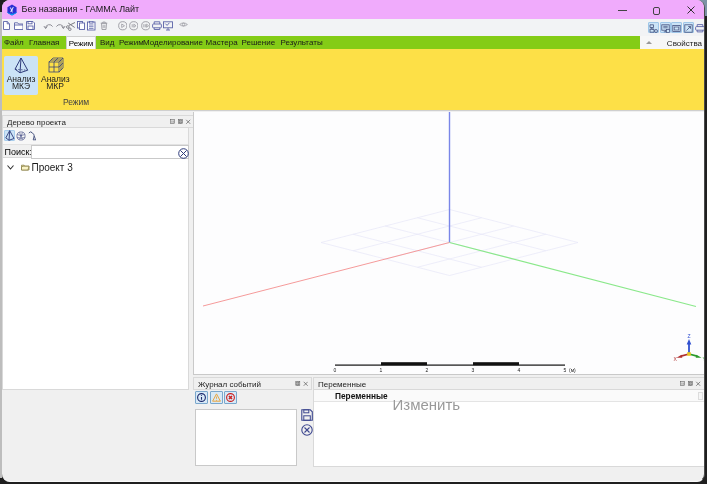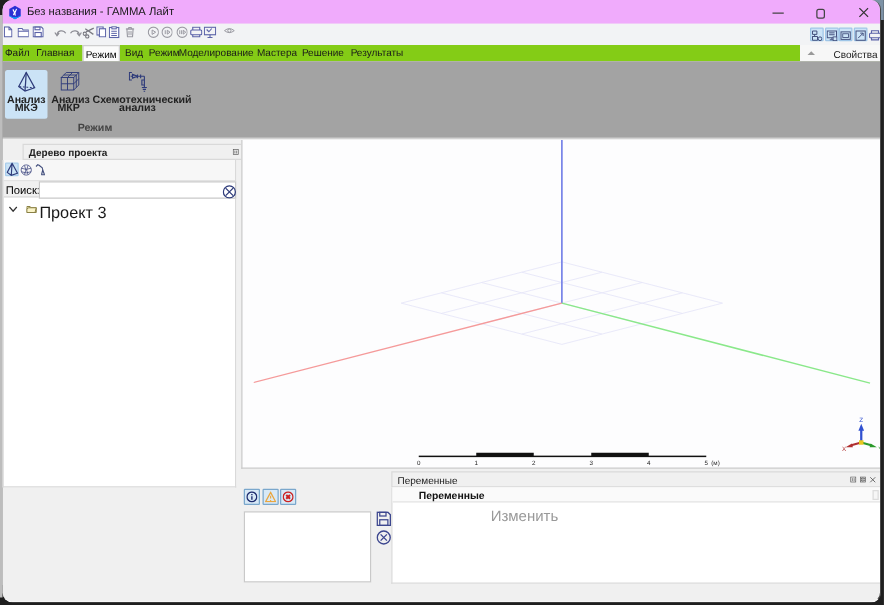--- a/index.html
+++ b/index.html
@@ -23,39 +23,39 @@
   
   .toggle { position:absolute; top:3px; width:11px; height:11px; background:#cce4f7; border:1px solid #9fc6e8; border-radius:1px; }
   
   #menubar { position:absolute; left:0; top:36px; width:100%; height:13px; background:#84cc16; }
   #menubar .right { position:absolute; right:0; top:0; width:64px; height:13px; background:#f7f7f7; }
   .mitem { position:absolute; top:0; height:13px; line-height:14px; font-size:8px; color:#1a1a1a; }
   #tab-sel { position:absolute; left:64px; top:0; width:30px; height:13px; background:#fbfbfb; border:1px solid #cfcfcf; border-bottom:none; text-align:center; line-height:14px; font-size:8px; }
   #params { position:absolute; right:2px; top:2.5px; font-size:8px; color:#1a1a1a; }
   #params-caret { position:absolute; right:52px; top:5px; width:0; height:0; border-left:3px solid transparent; border-right:3px solid transparent; border-bottom:3px solid #999; }
   
-  #ribbon { position:absolute; left:0; top:49px; width:100%; height:62px; background:#a3a3a3; border-bottom:1px solid #cfcfcf;font-weight:bold; }
+  #ribbon { position:absolute; left:0; top:49px; width:100%; height:62px; background:#fde047; border-bottom:1px solid #cfcfcf; }
   .rbtn { position:absolute; top:7px; height:39px; font-size:8.5px; color:#222; text-align:center; }
   #rbtn1 { left:2px; width:34px; background:#cbe3f6; border-radius:2px; }
   #rbtn2 { left:39px; width:28px; }
   #rbtn3 { left:72px; width:72px; }
   .rbtn .lbl { position:absolute; top:20px; width:100%; line-height:7px; }
   #ribbon .grplbl { position:absolute; top:48px; left:0; width:148px; text-align:center; font-size:8.5px; color:#444; }
   
   #main { position:absolute; left:0; top:111px; width:100%; height:357px; background:#f0f0f0; }
   .panel-title { position:absolute; background:#f0f0f0; border:1px solid #d9d9d9; font-size:8px; color:#222; }
   .pt-text { position:absolute; left:4px; top:2px; }
   .pt-icons { position:absolute; right:3px; top:3px; height:6px; }
   
-  #tree-title { left:16px; top:4px; width:193px; height:13px;font-weight:bold; }
+  #tree-title { left:0; top:4px; width:193px; height:13px; }
   #tree-body { position:absolute; left:0; top:17px; width:187px; height:262px; background:#fff; border:1px solid #d9d9d9; border-top:none; }
   #tree-iconrow { position:absolute; left:0; top:0; width:100%; height:16px; background:#f7f7f7; }
   #tree-search { position:absolute; left:0; top:16px; width:100%; height:14px; background:#f0f0f0; border-top:1px solid #e2e2e2; border-bottom:1px solid #d9d9d9; }
   #search-input { position:absolute; left:28px; top:0px; width:158px; height:14px; background:#fff; border:1px solid #c9c9c9; }
-  .treerow { position:absolute; left:0; width:100%; height:13px; font-size:13px; color:#1a1a1a; }
+  .treerow { position:absolute; left:0; width:100%; height:13px; font-size:10px; color:#1a1a1a; }
   
   #props-title { left:0; top:284px; width:187px; height:14px; }
   
   #viewport { position:absolute; left:191px; top:1px; width:512px; height:263px; background:#fdfdfe; border:1px solid #c9c9c9; border-top:none; }
   
   #log-title { left:191px; top:266px; width:119px; height:13px; }
   #log-body { position:absolute; left:191px; top:279px; width:119px; height:78px; }
   #log-list { position:absolute; left:1.5px; top:19px; width:102.5px; height:57px; background:#fff; border:1px solid #c9c9c9; }
   #vars-title { left:311px; top:266px; width:392px; height:13px; }
   #vars-body { position:absolute; left:311px; top:279px; width:392px; height:77px; background:#fff; border:1px solid #d9d9d9; border-top:none; }
@@ -204,29 +204,20 @@
       <svg style="position:absolute;left:7px;top:1px" width="16" height="16" viewBox="0 0 16 16">
         <g fill="none" stroke="#2e3b7a" stroke-width="0.75">
           <rect x="1" y="5" width="10" height="10"></rect>
           <path d="M1 5 L5 1 L15 1 L11 5 M15 1 L15 11 L11 15"></path>
           <path d="M1 10 h10 M6 5 v10"></path>
           <path d="M3 3 L13 3 M10 1 L6 5 M13 3 L13 13 M11 10 L15 6"></path>
         </g>
       </svg>
       <div class="lbl">Анализ<br>МКР</div>
     </div>
-    <div class="rbtn" id="rbtn3">
-      <svg style="position:absolute;left:29px;top:1px" width="16" height="17" viewBox="0 0 16 17">
-        <g fill="none" stroke="#2e3b7a" stroke-width="0.9">
-          <path d="M2.5 1 h-2 v6 h2 M1.5 4 h1.5 M3 2.5 L7 4 L3 5.5 Z M7 2.5 v3 M7 4 h2.5 M9.5 2.5 v3 M9.5 4 h3"></path>
-          <path d="M12.5 4 v7 M10.5 7 h2 v4 h-2 z M12.5 11 v2 M10.5 13 h4 M11.2 14.5 h2.6 M11.9 16 h1.2"></path>
-        </g>
-      </svg>
-      <div class="lbl">Схемотехнический<br>анализ</div>
-    </div>
     <div class="grplbl">Режим</div>
   </div>
 
   <div id="main">
 
     <div class="panel-title" id="tree-title">
       <div class="pt-text">Дерево проекта</div>
       <svg class="pt-icons" width="21" height="6" viewBox="0 0 21 6">
           <g stroke="#5a5a5a" fill="none" stroke-width="0.55">
             <rect x="0.6" y="0.6" width="4" height="4"></rect>
@@ -316,20 +307,34 @@
           <line x1="0" y1="0" x2="8" y2="2.2" stroke="#2b9a2b" stroke-width="1.8"></line>
           <path d="M12.5 3.8 L7.5 0.7 L6.7 3.7 Z" fill="#2b9a2b"></path>
           <rect x="-1.8" y="-1.8" width="3.6" height="3.6" fill="#e8c820"></rect>
           <text x="-1.6" y="-16.5" font-size="5" fill="#3050d0">Z</text>
           <text x="-15.5" y="6.5" font-size="5" fill="#b03030">X</text>
           <text x="13.5" y="6.5" font-size="5" fill="#2b9a2b">Y</text>
         </g>
       </svg>
     </div>
 
+    <div class="panel-title" id="log-title">
+      <div class="pt-text">Журнал событий</div>
+      <svg class="pt-icons" width="13.5" height="6" viewBox="0 0 13.5 6">
+          <g stroke="#5a5a5a" fill="none" stroke-width="0.55">
+            <rect x="0.8" y="0.6" width="4" height="4"></rect>
+            <path d="M2.8 0.6 v4"></path>
+            <circle cx="1.8" cy="1.8" r="0.35" fill="#5a5a5a"></circle>
+            <circle cx="3.8" cy="1.8" r="0.35" fill="#5a5a5a"></circle>
+            <circle cx="1.8" cy="3.2" r="0.35" fill="#5a5a5a"></circle>
+            <circle cx="3.8" cy="3.2" r="0.35" fill="#5a5a5a"></circle>
+          </g>
+          <path d="M8.7 0.8 L12.7 4.8 M12.7 0.8 L8.7 4.8" stroke="#5a5a5a" stroke-width="0.7" fill="none"></path>
+        </svg>
+    </div>
     <div id="log-body">
       <div class="fbtn" style="left:2px">
         <svg style="position:absolute;left:1px;top:1px" width="9" height="9" viewBox="0 0 9 9">
             <circle cx="4.5" cy="4.5" r="3.9" fill="none" stroke="#1d2b6e" stroke-width="1.1"></circle>
             <path d="M4.5 2.2 v0.9 M4.5 4 v2.8" stroke="#1d2b6e" stroke-width="1.1"></path>
           </svg>
       </div>
       <div class="fbtn" style="left:17px">
         <svg style="position:absolute;left:1px;top:1px" width="9" height="9" viewBox="0 0 9 9">
             <path d="M4.5 0.9 L8.4 8.2 L0.6 8.2 Z" fill="none" stroke="#eaa63f" stroke-width="1"></path>
@@ -366,18 +371,18 @@
             <circle cx="11.3" cy="1.8" r="0.35" fill="#5a5a5a"></circle>
             <circle cx="9.3" cy="3.2" r="0.35" fill="#5a5a5a"></circle>
             <circle cx="11.3" cy="3.2" r="0.35" fill="#5a5a5a"></circle>
           </g>
           <path d="M16.2 0.8 L20.2 4.8 M20.2 0.8 L16.2 4.8" stroke="#5a5a5a" stroke-width="0.7" fill="none"></path>
         </svg>
     </div>
     <div id="vars-body">
       <div id="vars-header">
         <span style="position:absolute;left:21px;top:1px;font-weight:bold;color:#111;font-size:8.3px">Переменные</span>
-        <span style="position:absolute;left:78.5px;top:16px;color:#999;font-size:12px">Изменить</span>
+        <span style="position:absolute;left:78.5px;top:6px;color:#999;font-size:15px">Изменить</span>
         <div style="position:absolute;right:1px;top:2px;width:5px;height:8px;background:#f6f6f6;border:1px solid #dcdcdc"></div>
       </div>
     </div>
   </div>
 </div>
 
 </body></html>

